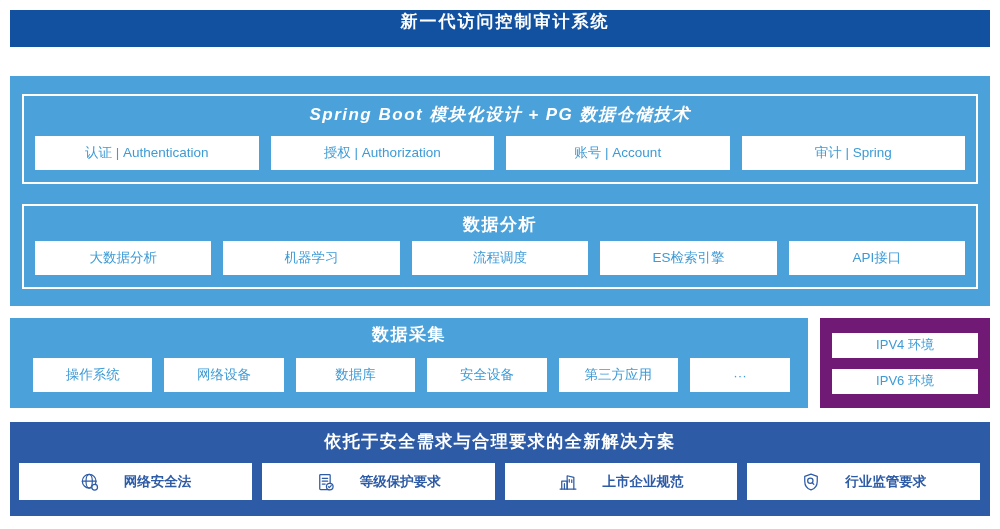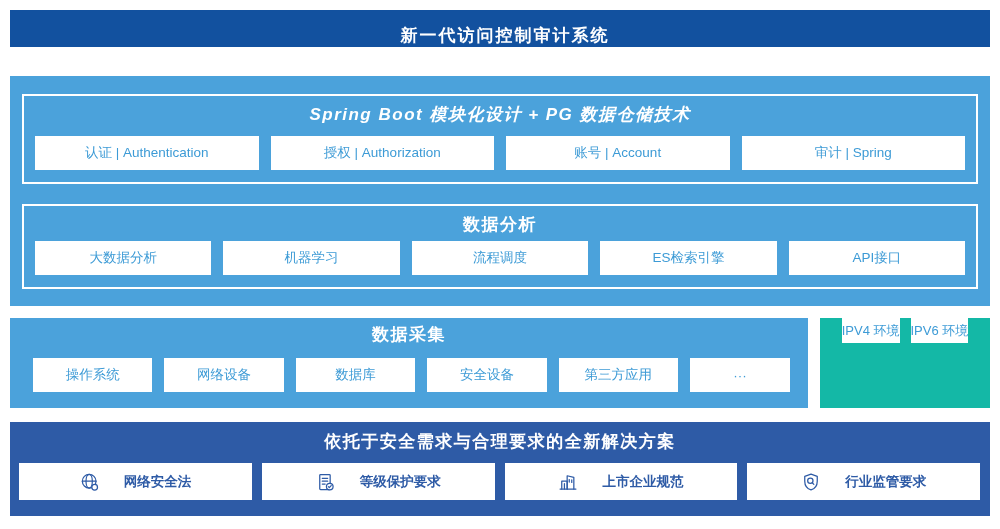--- a/index.html
+++ b/index.html
@@ -1,21 +1,21 @@
 <!DOCTYPE html>
 <html><head>
 <meta charset="utf-8">
 <style>
   * { margin:0; padding:0; box-sizing:border-box; }
   body { background:#ffffff; font-family:"Liberation Sans","DejaVu Sans",sans-serif; }
   #app { position:relative; width:1000px; height:529px; background:#ffffff; overflow:hidden; }
 
   .banner{
     position:absolute; left:10px; top:10px; width:980px; height:37px;
-    background:#12519F; color:#fff; display:flex; align-items:flex-end; justify-content:center;
+    background:#12519F; color:#fff; display:flex; align-items:flex-start; justify-content:center;
     font-size:17px; font-weight:bold; letter-spacing:2px;padding-left:10px;
   }
 
   .platform{
     position:absolute; left:10px; top:76px; width:980px; height:230px;
     background:#4BA2DB;
   }
   .subpanel{
     position:absolute; left:12px; width:956px;
     border:2px solid #ffffff;
@@ -41,21 +41,21 @@
   .collection{
     position:absolute; left:10px; top:318px; width:798px; height:90px;
     background:#4BA2DB;
   }
   .collection .sub-title{ margin-top:5px; }
   .collection .module-row{ left:23px; right:18px; bottom:16px; }
   .module-small{ flex:0 0 100px; }
 
   .ipenv{
     position:absolute; left:820px; top:318px; width:170px; height:90px;
-    background:#14b8a6; display:flex; flex-direction:row; justify-content:center;
+    background:#701a75; display:flex; flex-direction:column; justify-content:center;
     gap:11px; padding:0 12px;
   }
   .ip-box{
     height:25px; background:#ffffff; color:#3D9BD6;
     display:flex; align-items:center; justify-content:center; font-size:13px;
   }
 
   .solution{
     position:absolute; left:10px; top:422px; width:980px; height:94px;
     background:#2E5BA6;

